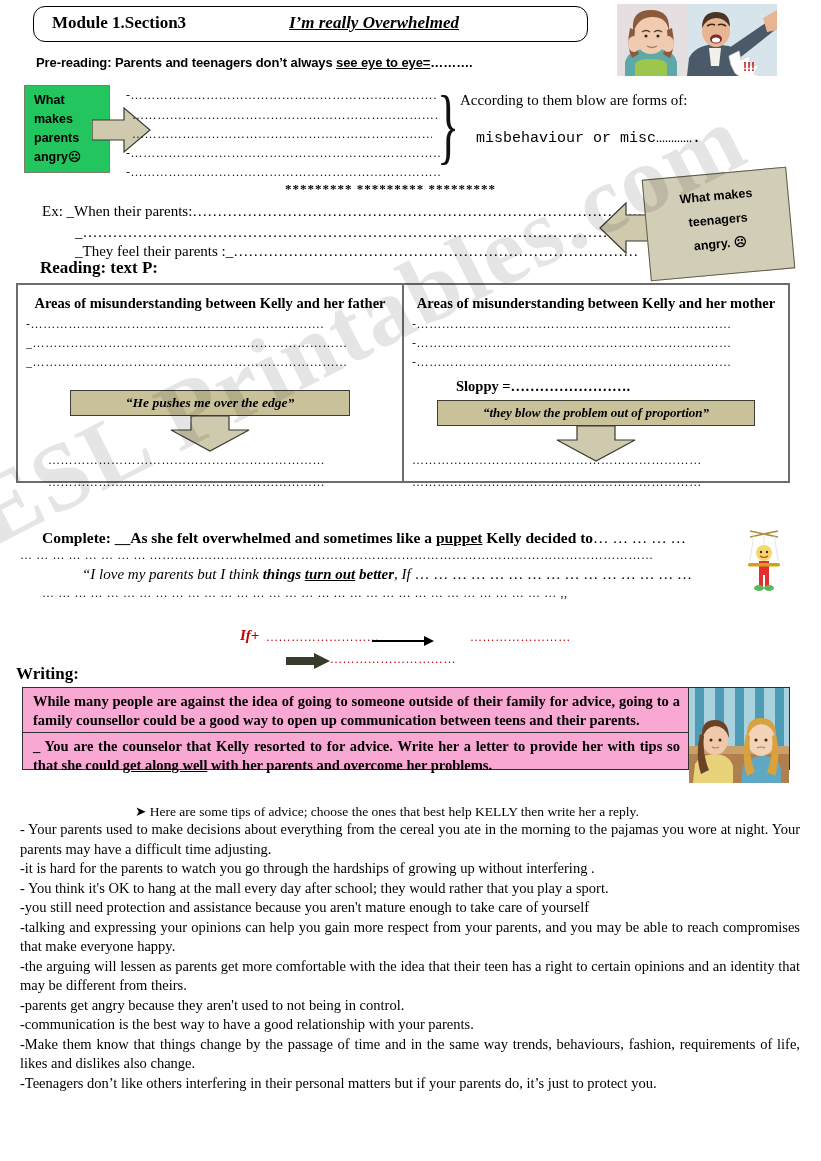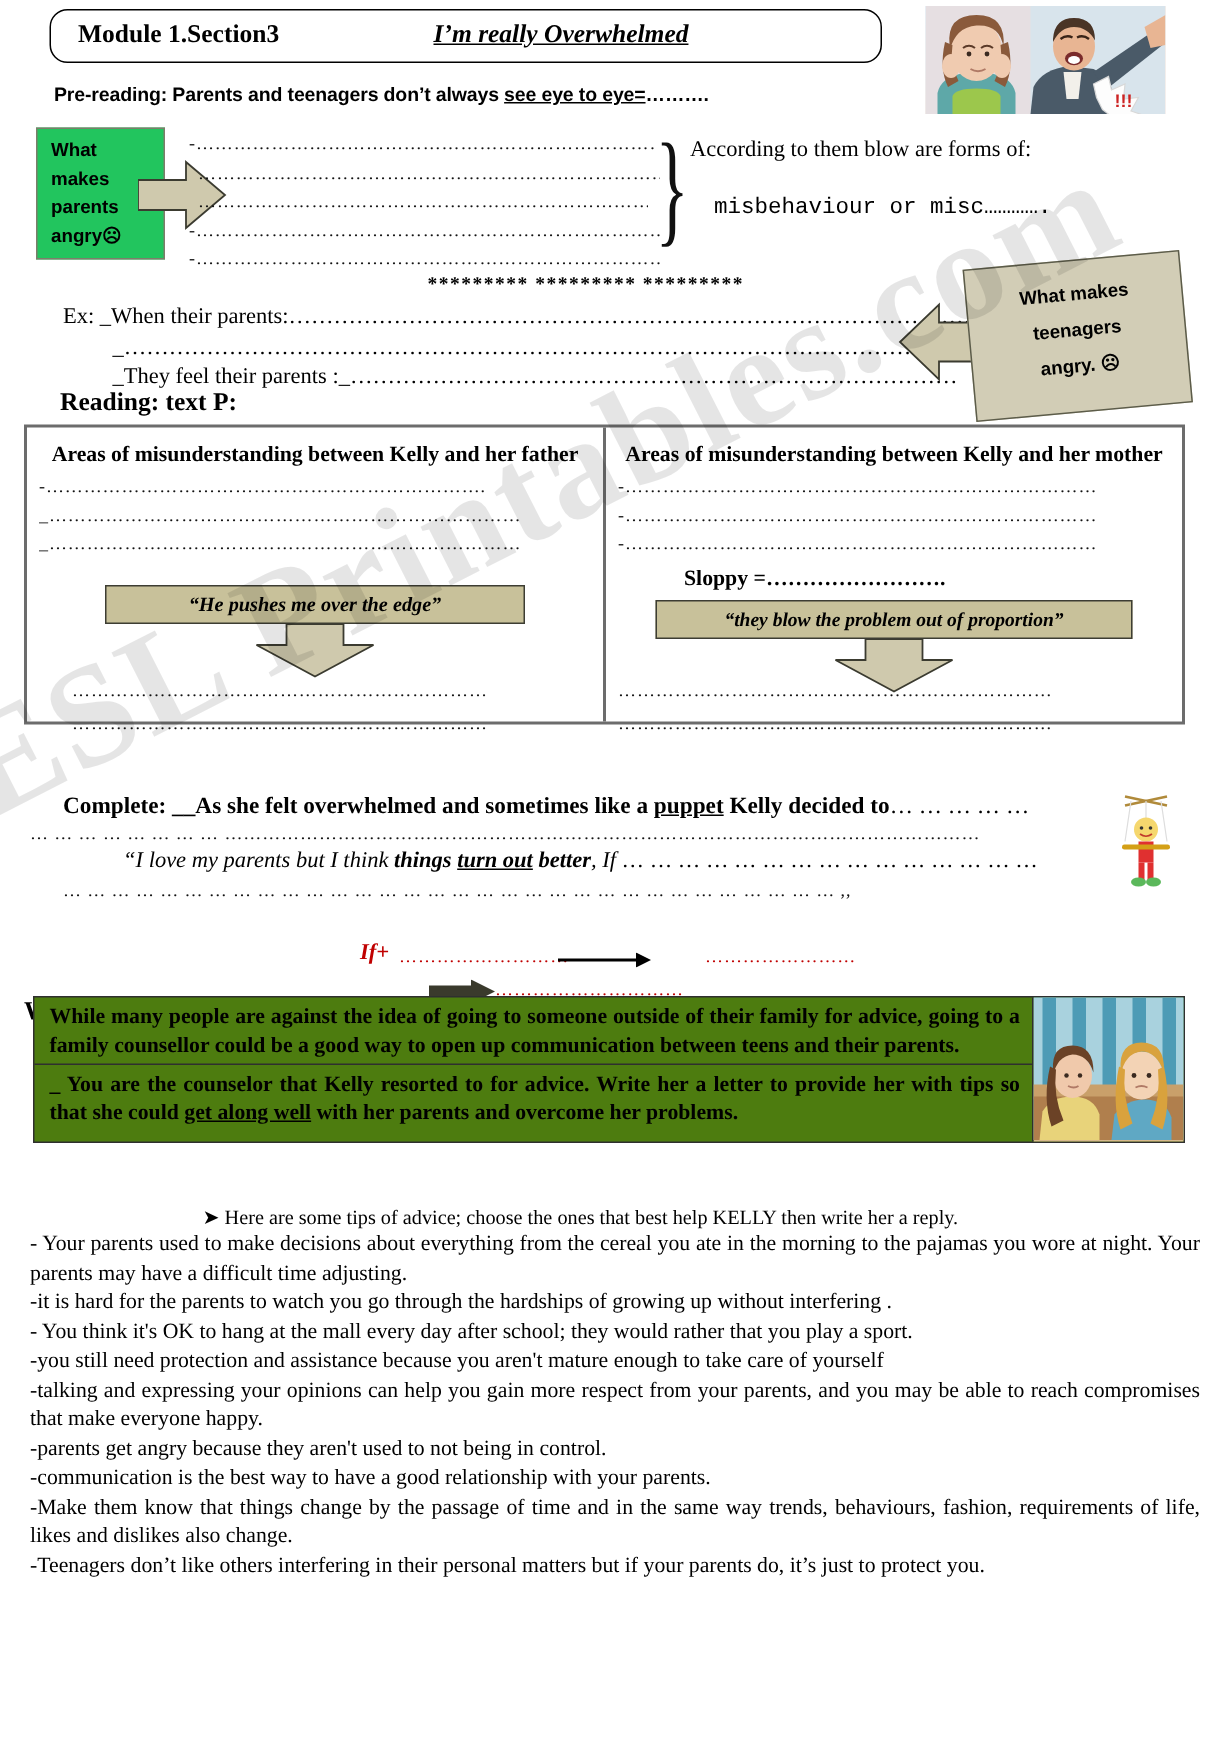--- a/index.html
+++ b/index.html
@@ -218,25 +218,25 @@
   #if-dots2 { left: 470px; top: 630px; color: #c00000; }
   #if-arrow2 { left: 286px; top: 653px; width: 44px; height: 16px; }
   #if-dots3 { left: 330px; top: 652px; color: #c00000; }
 
   
   #writing-head {
     left: 16px; top: 664px;
     font-size: 17px; font-weight: bold;
   }
   #writing-box {
-    left: 22px; top: 664px; width: 768px; height: 98px;
+    left: 22px; top: 687px; width: 768px; height: 83px;
     border: 1.5px solid #2f2f2f;
     box-sizing: border-box;
     display: flex;
-    background: #4d7c0f;
+    background: #f9a8d4;
   }
   #writing-text-col {
     flex: 1 1 auto;
     display: flex;
     flex-direction: column;
   }
   .wpara {
     padding: 4px 8px 3px 10px;
     font-size: 14.5px;
     line-height: 18.5px;
@@ -488,19 +488,20 @@
   </div>
 
   <div class="abs" id="tips-head">➤  Here are some tips of advice; choose the ones that best help KELLY then  write her a reply.</div>
 
   <div class="abs" id="tips-list">
     <p class="tip">- Your parents used to make decisions about everything from the cereal you ate in the morning to the pajamas you wore at night. Your parents may have a difficult time adjusting.</p>
     <p class="tip">-it is hard for the parents to watch you go through the hardships of growing up without interfering .</p>
     <p class="tip">- You think it's OK to hang at the mall every day after school; they would rather that you play a sport.</p>
     <p class="tip">-you still need protection and assistance because you aren't mature enough to take care of yourself</p>
     <p class="tip">-talking and expressing your opinions can help you gain more respect from your parents, and you may be able to     reach compromises that make everyone happy.</p>
+    <p class="tip">-the arguing will lessen as parents get more comfortable with the idea that their teen has a right to certain opinions     and an identity that may be different from theirs.</p>
     <p class="tip">-parents get angry because they aren't used to not being in control.</p>
     <p class="tip">-communication is the best way to have a good relationship with your parents.</p>
     <p class="tip">-Make them know that things change by the passage of time and in the same way trends, behaviours, fashion,     requirements of life, likes and dislikes also change.</p>
     <p class="tip">-Teenagers don’t like others interfering in their personal matters but if your parents do, it’s just to protect you.</p>
   </div>
 
 </div>
 
 </body></html>

